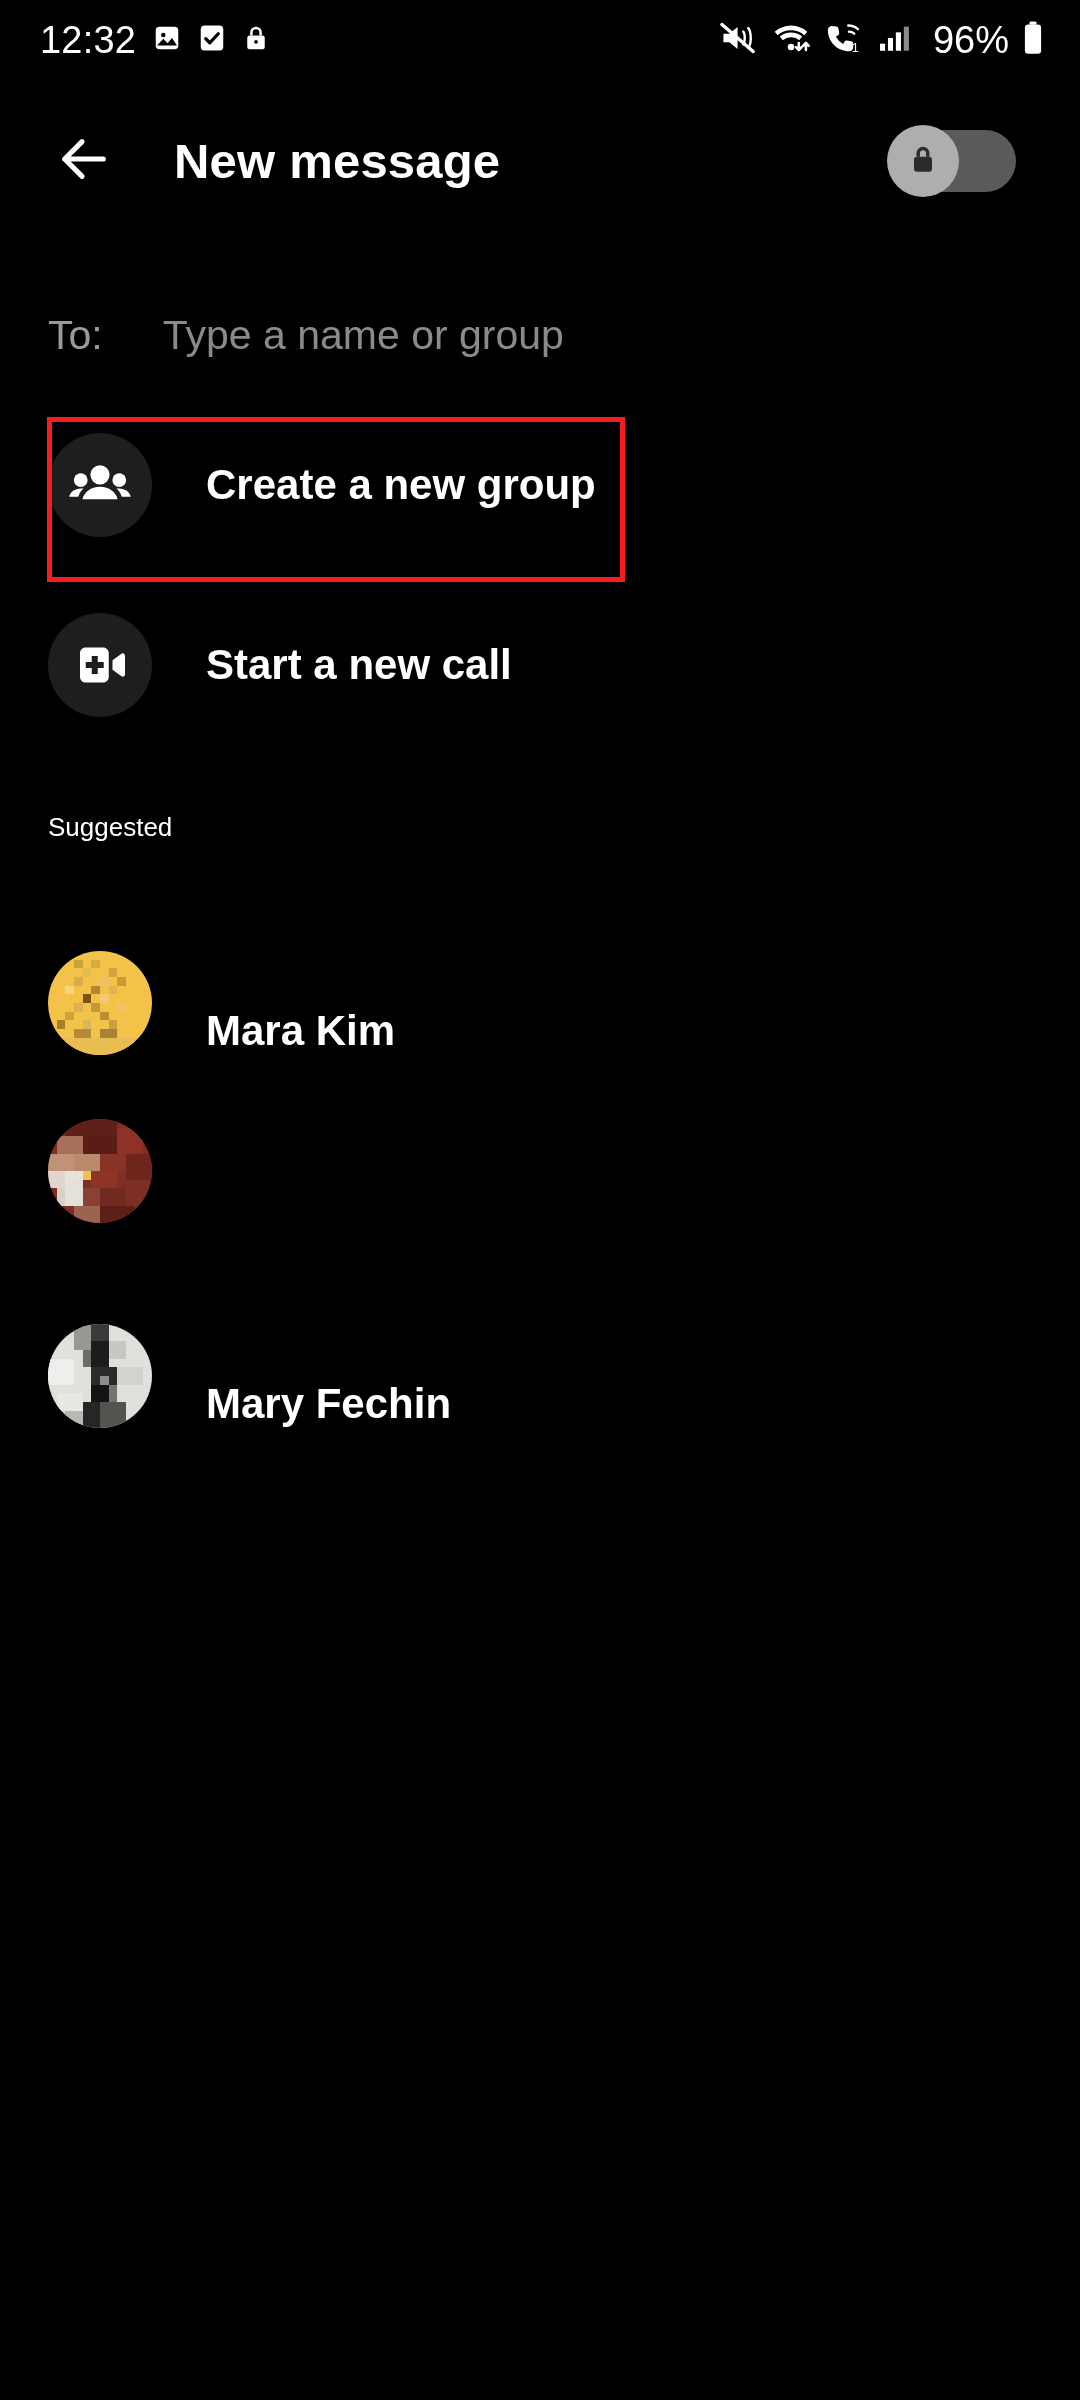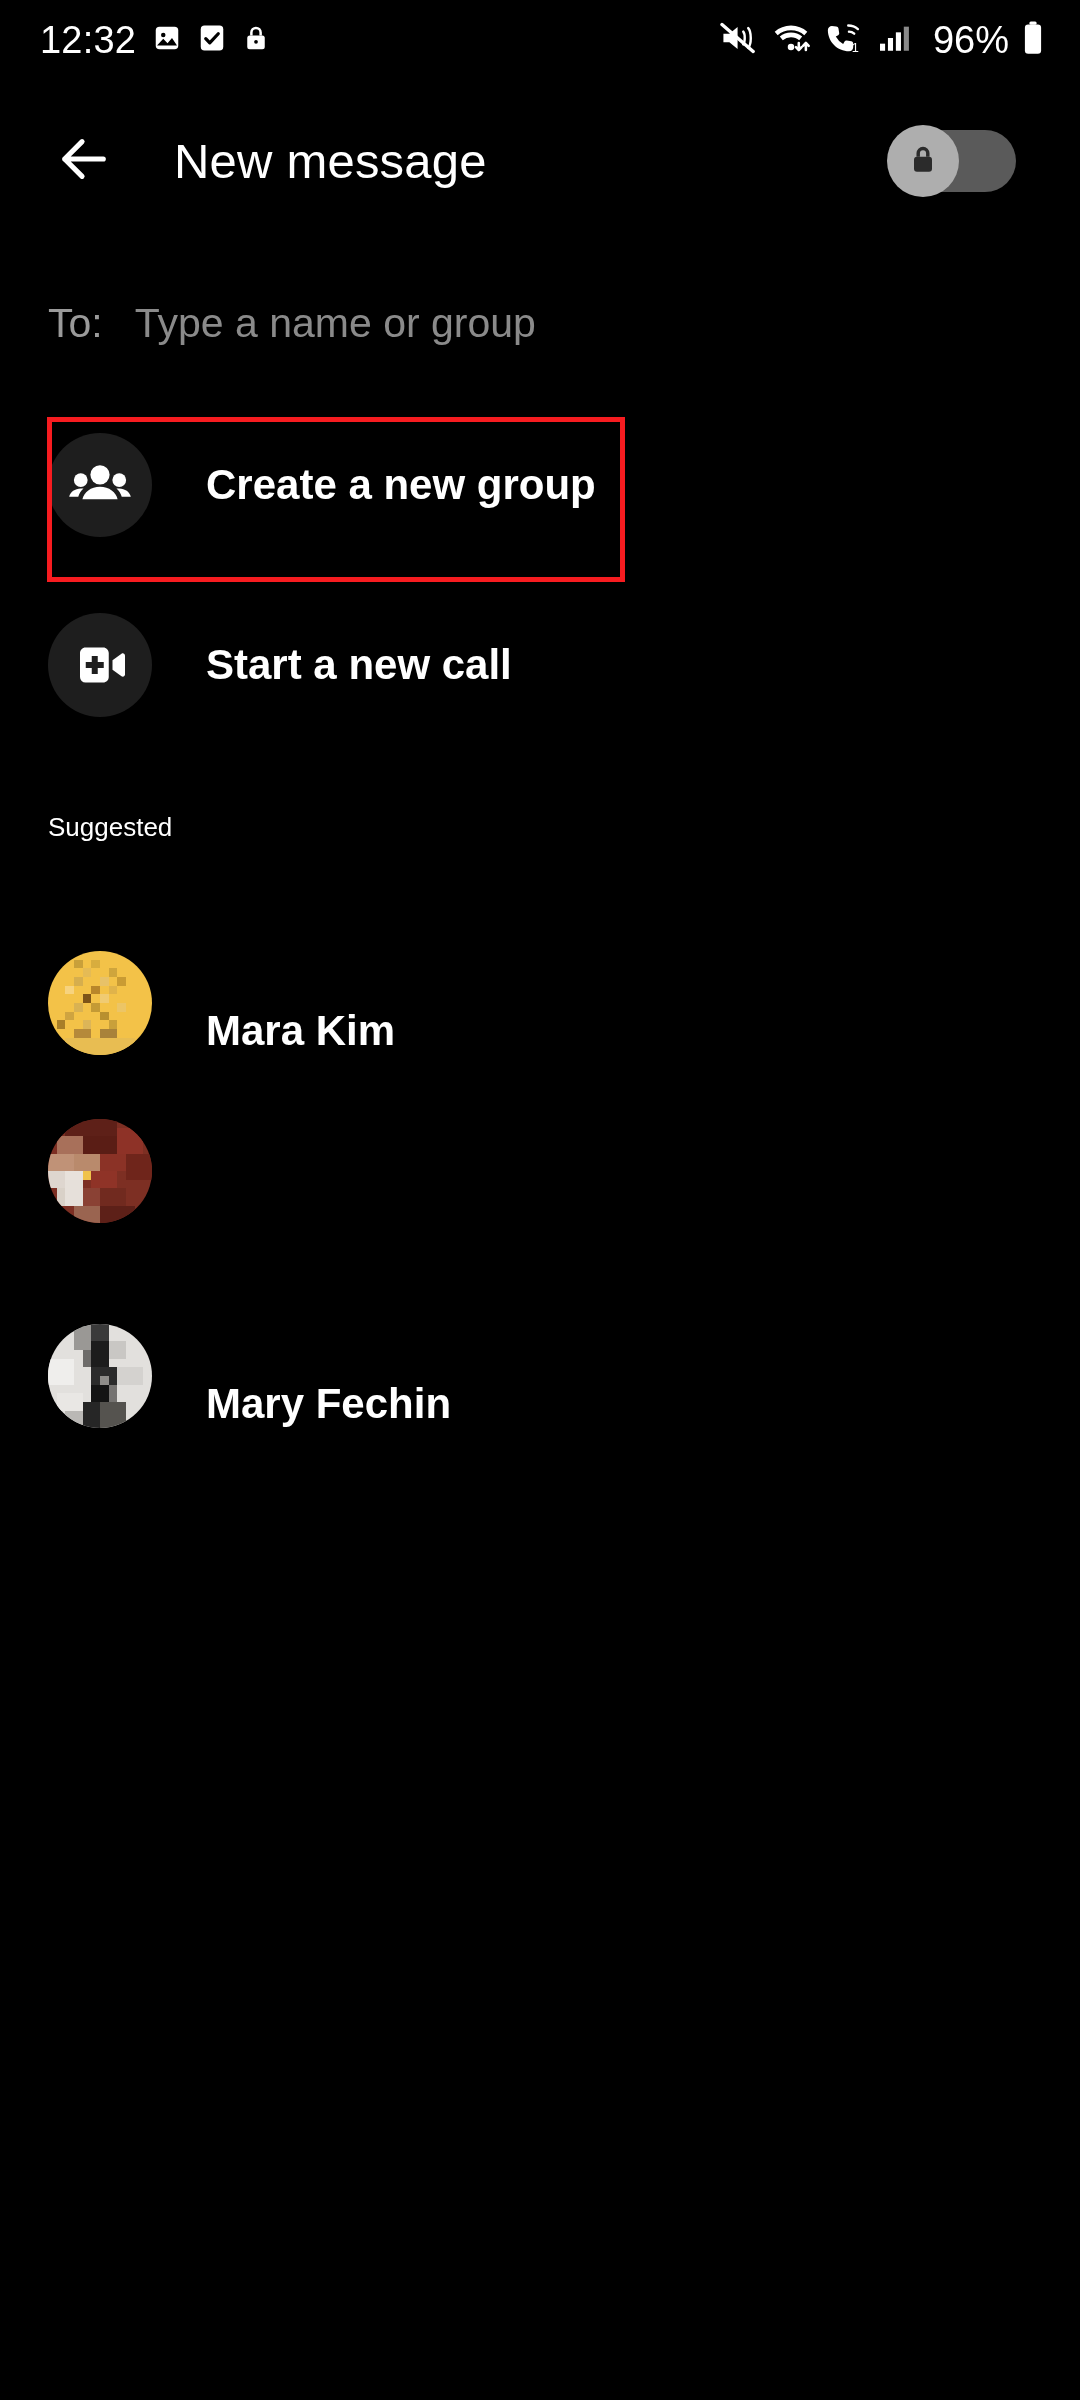--- a/index.html
+++ b/index.html
@@ -27,40 +27,40 @@
   .header {
     position:absolute; top:106px; left:0; width:1080px; height:110px;
     display:flex; align-items:center;
   }
   .back-btn {
     width:104px; height:104px; margin-left:32px;
     display:flex; align-items:center; justify-content:center;
     border-radius:50%;
   }
   .title {
-    color:#fff; font-size:49px; font-weight:400; margin-left:38px;
+    color:#fff; font-size:49px; font-weight:700; margin-left:38px;
     letter-spacing:.2px; white-space:nowrap;
   }
   .lock-toggle {
     position:absolute; right:64px; top:50%; transform:translateY(-50%);
     width:125px; height:62px; background:#5a5a5a; border-radius:34px;
   }
   .lock-thumb {
     position:absolute; left:-4px; top:50%; transform:translateY(-50%);
     width:72px; height:72px; background:#aeaeae; border-radius:50%;
     display:flex; align-items:center; justify-content:center;
   }
 
   
   .to-row {
     position:absolute; top:300px; left:0; width:864px; height:70px;
-    display:flex; align-items:flex-start;
+    display:flex; align-items:center;
   }
   .to-label { color:#9a9a9a; font-size:41px; margin-left:48px; }
-  .to-input { color:#8a8a8a; font-size:41px; margin-left:32px; }
+  .to-input { color:#8a8a8a; font-size:41px; margin-left:60px; }
 
   
   .action-row {
     position:absolute; left:0; width:1080px; height:130px;
     display:flex; align-items:center;text-align:center;
   }
   .action-row.group { top:420px; }
   .action-row.call  { top:600px; }
   .act-icon {
     width:104px; height:104px; border-radius:50%;

